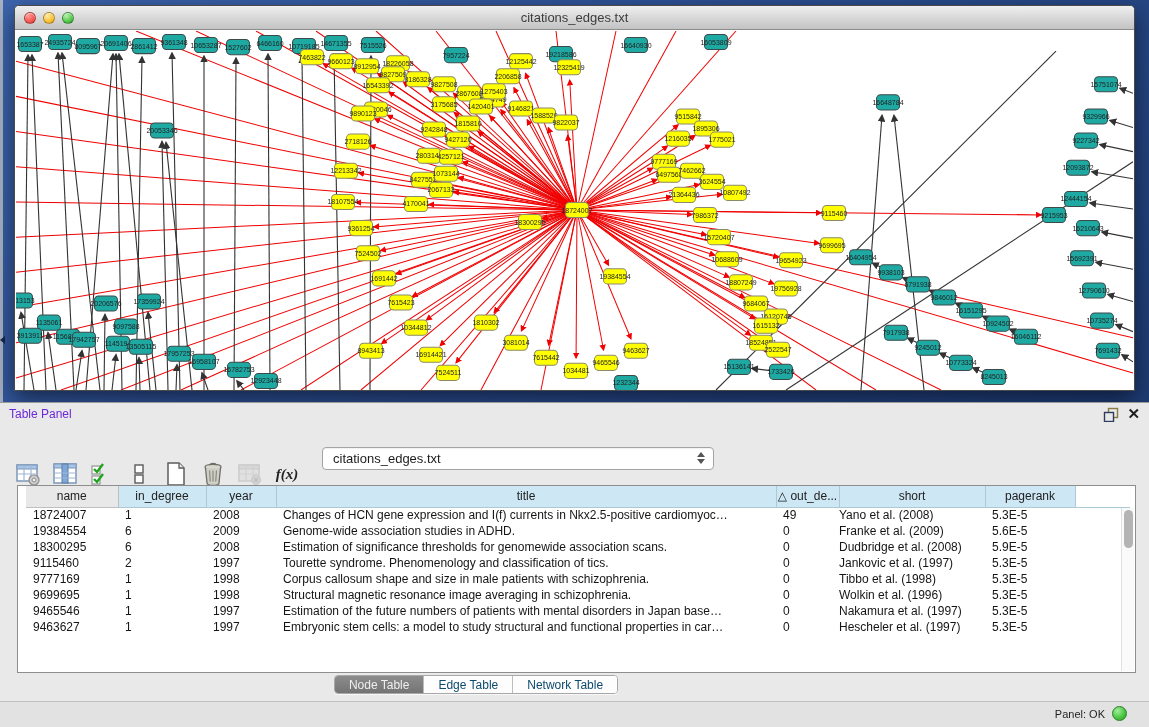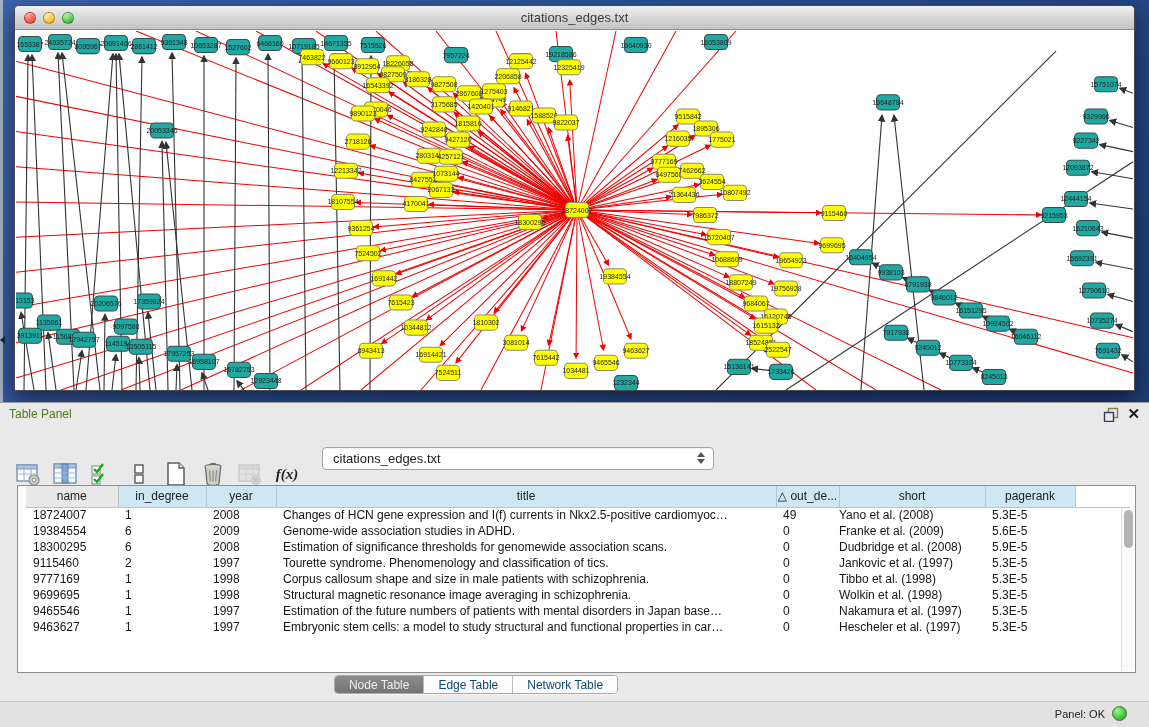--- a/index.html
+++ b/index.html
@@ -31,21 +31,21 @@
   .win-title { position:absolute; left:0; right:0; top:4px; text-align:center;
     font-size:13px; color:#3c3c3c; }
   .net-canvas { position:absolute; left:1px; top:25px; right:1px; bottom:0;
     background:#fff; overflow:hidden; }
   .net-canvas svg { display:block; width:100%; height:100%; }
 
   
   .table-panel { position:absolute; left:0; top:402px; width:1149px; height:299px;
     background:#e9e9e9; border-top:1px solid #9a9a9a; }
   .panel-header { height:23px; position:relative; background:#e9e9e9; }
-  .panel-title { position:absolute; left:9px; top:4px; font-size:12px; color:#4d7c0f; }
+  .panel-title { position:absolute; left:9px; top:4px; font-size:12px; color:#6d28d9; }
   .panel-float { position:absolute; right:30px; top:4px; width:16px; height:15px; cursor:pointer; }
   .panel-close { position:absolute; right:9px; top:2px; font-size:15px; font-weight:bold;
     color:#1e1e1e; cursor:pointer; line-height:18px; }
 
   .toolbar { position:absolute; left:14px; top:38px; height:34px; display:flex;
     align-items:center; gap:9px; }
   .tbtn { width:28px; height:28px; display:flex; align-items:center; justify-content:center;
     cursor:pointer;margin-top:32px; }
   .tbtn.disabled { opacity:.45; cursor:default; }
   .fx { font-family:"Liberation Serif", serif; font-style:italic; font-weight:bold;
@@ -963,21 +963,21 @@
             <td class="c">Tibbo et al. (1998)</td>
             <td>5.3E-5</td>
             <td></td>
           </tr>
           <tr>
             <td>9699695</td>
             <td>1</td>
             <td>1998</td>
             <td>Structural magnetic resonance image averaging in schizophrenia.</td>
             <td>0</td>
-            <td class="c">Wolkin et al. (1998)</td>
+            <td class="c">Wolkin et al. (1996)</td>
             <td>5.3E-5</td>
             <td></td>
           </tr>
           <tr>
             <td>9465546</td>
             <td>1</td>
             <td>1997</td>
             <td>Estimation of the future numbers of patients with mental disorders in Japan base…</td>
             <td>0</td>
             <td class="c">Nakamura et al. (1997)</td>

